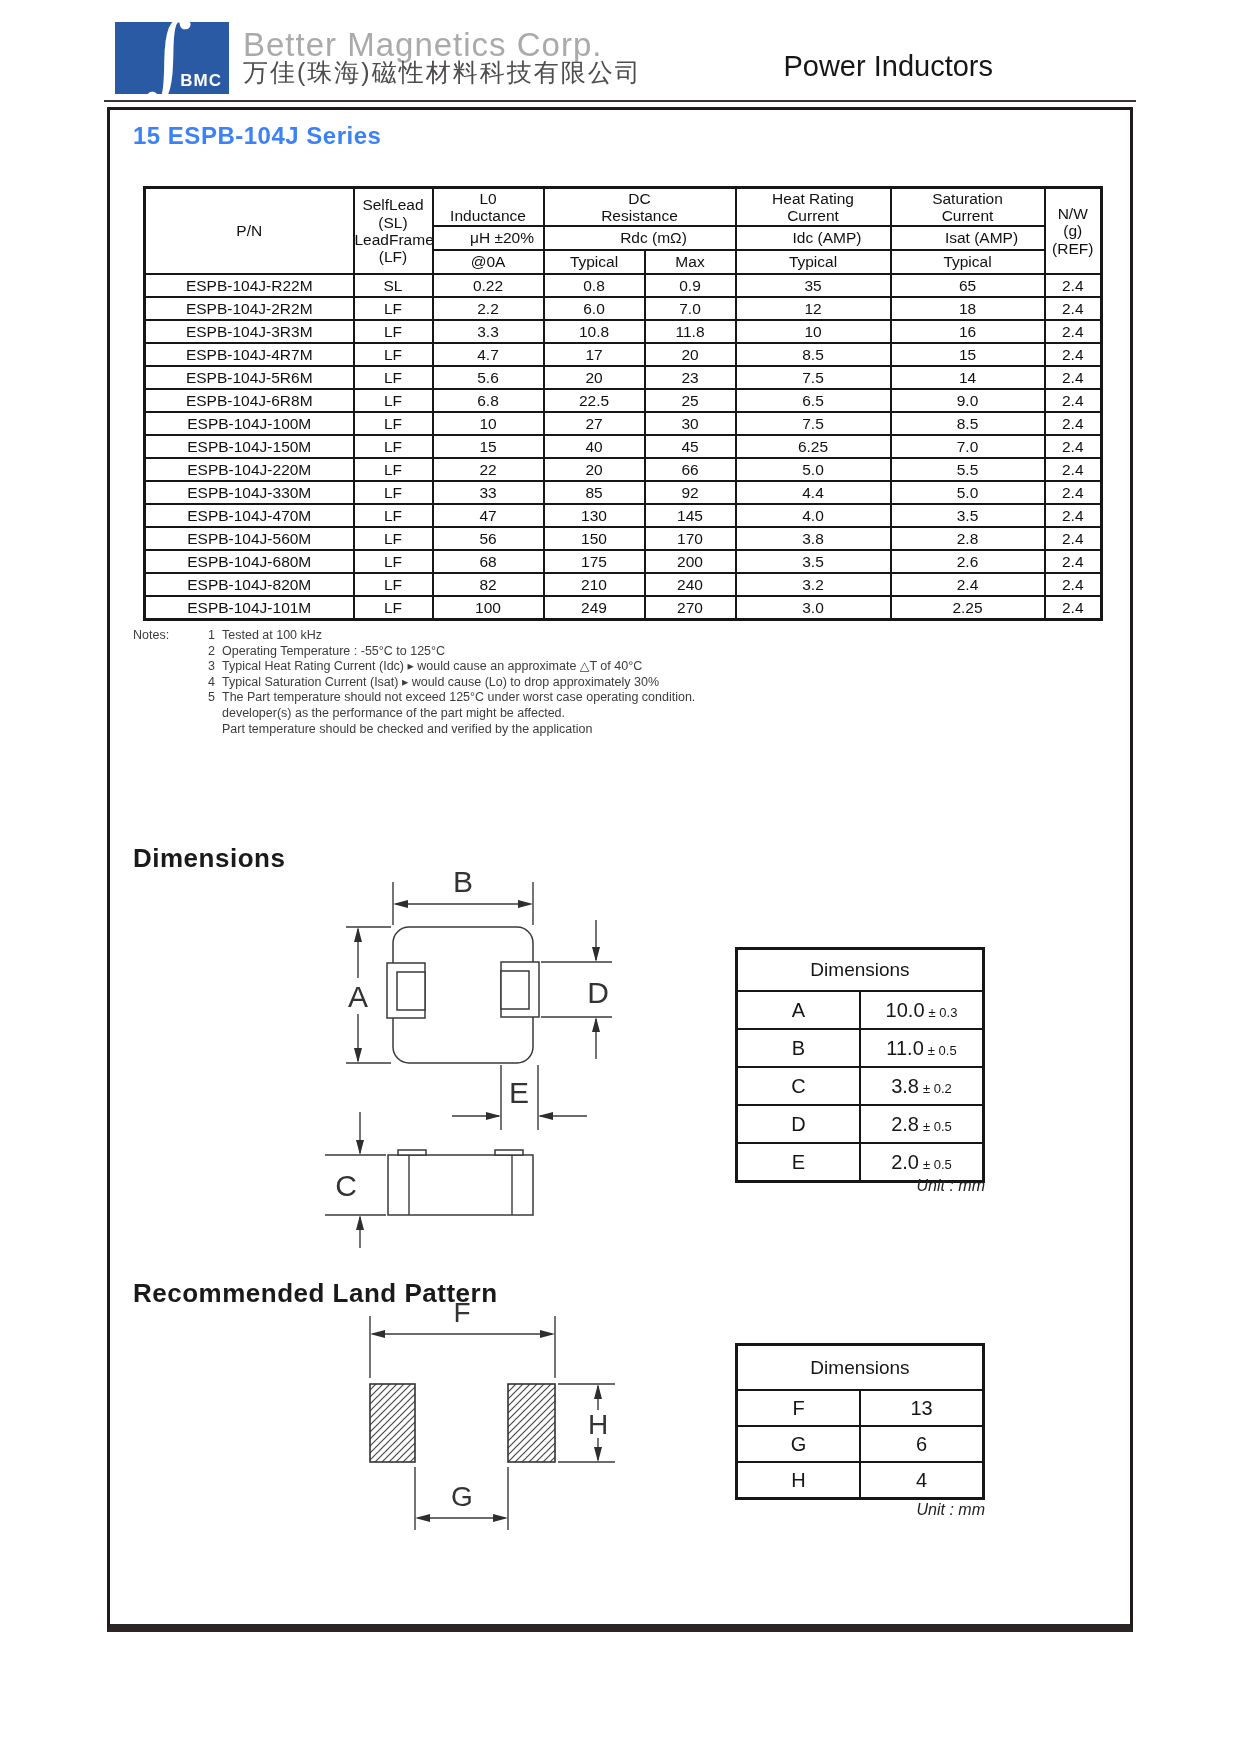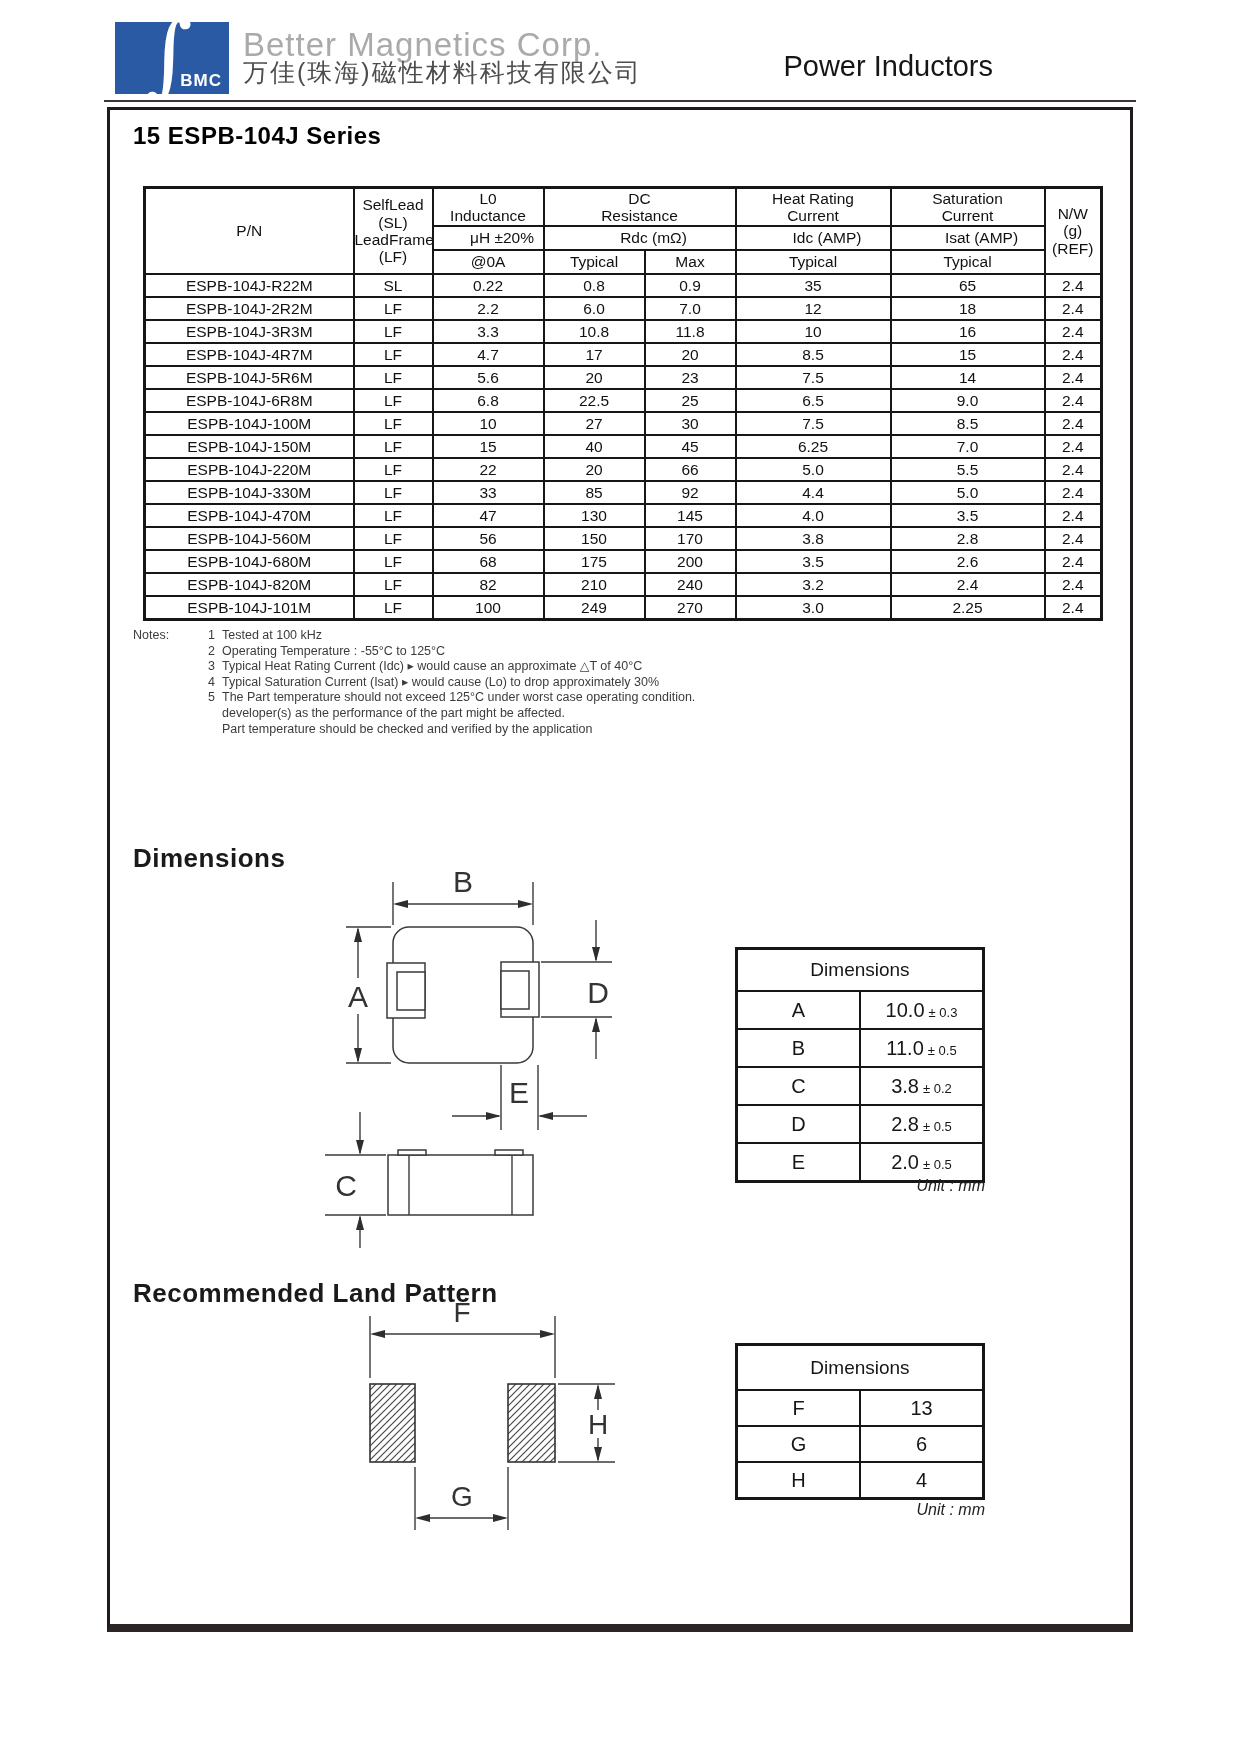--- a/index.html
+++ b/index.html
@@ -13,21 +13,21 @@
   .logo .logo-text{position:absolute;right:7px;bottom:3px;color:#fff;font-weight:bold;
                    font-size:17px;letter-spacing:1px;}
   .company-en{position:absolute;left:243px;top:26px;font-size:33px;color:#aba9a9;letter-spacing:1px;}
   .company-cn{position:absolute;left:243px;top:56px;font-size:25px;color:#4f4c4c;letter-spacing:2px;}
   .page-title{position:absolute;left:633px;top:50px;width:360px;text-align:right;font-size:29px;color:#161616;}
   .header-rule{position:absolute;left:104px;top:100px;width:1032px;height:2px;background:#3a3434;}
 
   
   .content-box{position:absolute;left:107px;top:107px;width:1026px;height:1525px;box-sizing:border-box;
                border:3px solid #1f1b1b;border-bottom:8px solid #2b2525;}
-  .series-title{position:absolute;left:133px;top:122px;font-size:24px;font-weight:bold;color:#000000;letter-spacing:0.5px;}
+  .series-title{position:absolute;left:133px;top:122px;font-size:24px;font-weight:bold;color:#3b82f6;letter-spacing:0.5px;}
 
   
   .spec{position:absolute;left:143px;top:186px;border-collapse:collapse;border:3px solid #161616;
         table-layout:fixed;width:957px;}
   .spec td{border:2px solid #161616;text-align:center;vertical-align:middle;font-size:15.5px;
            color:#111;padding:0;line-height:1.12;}
   .spec .h1 td{height:36px;}
   .spec .h2 td{height:22px;padding-left:28px;}
   .spec .h3 td{height:22px;margin-left:24px;}
   .spec tbody td{height:21px;}

